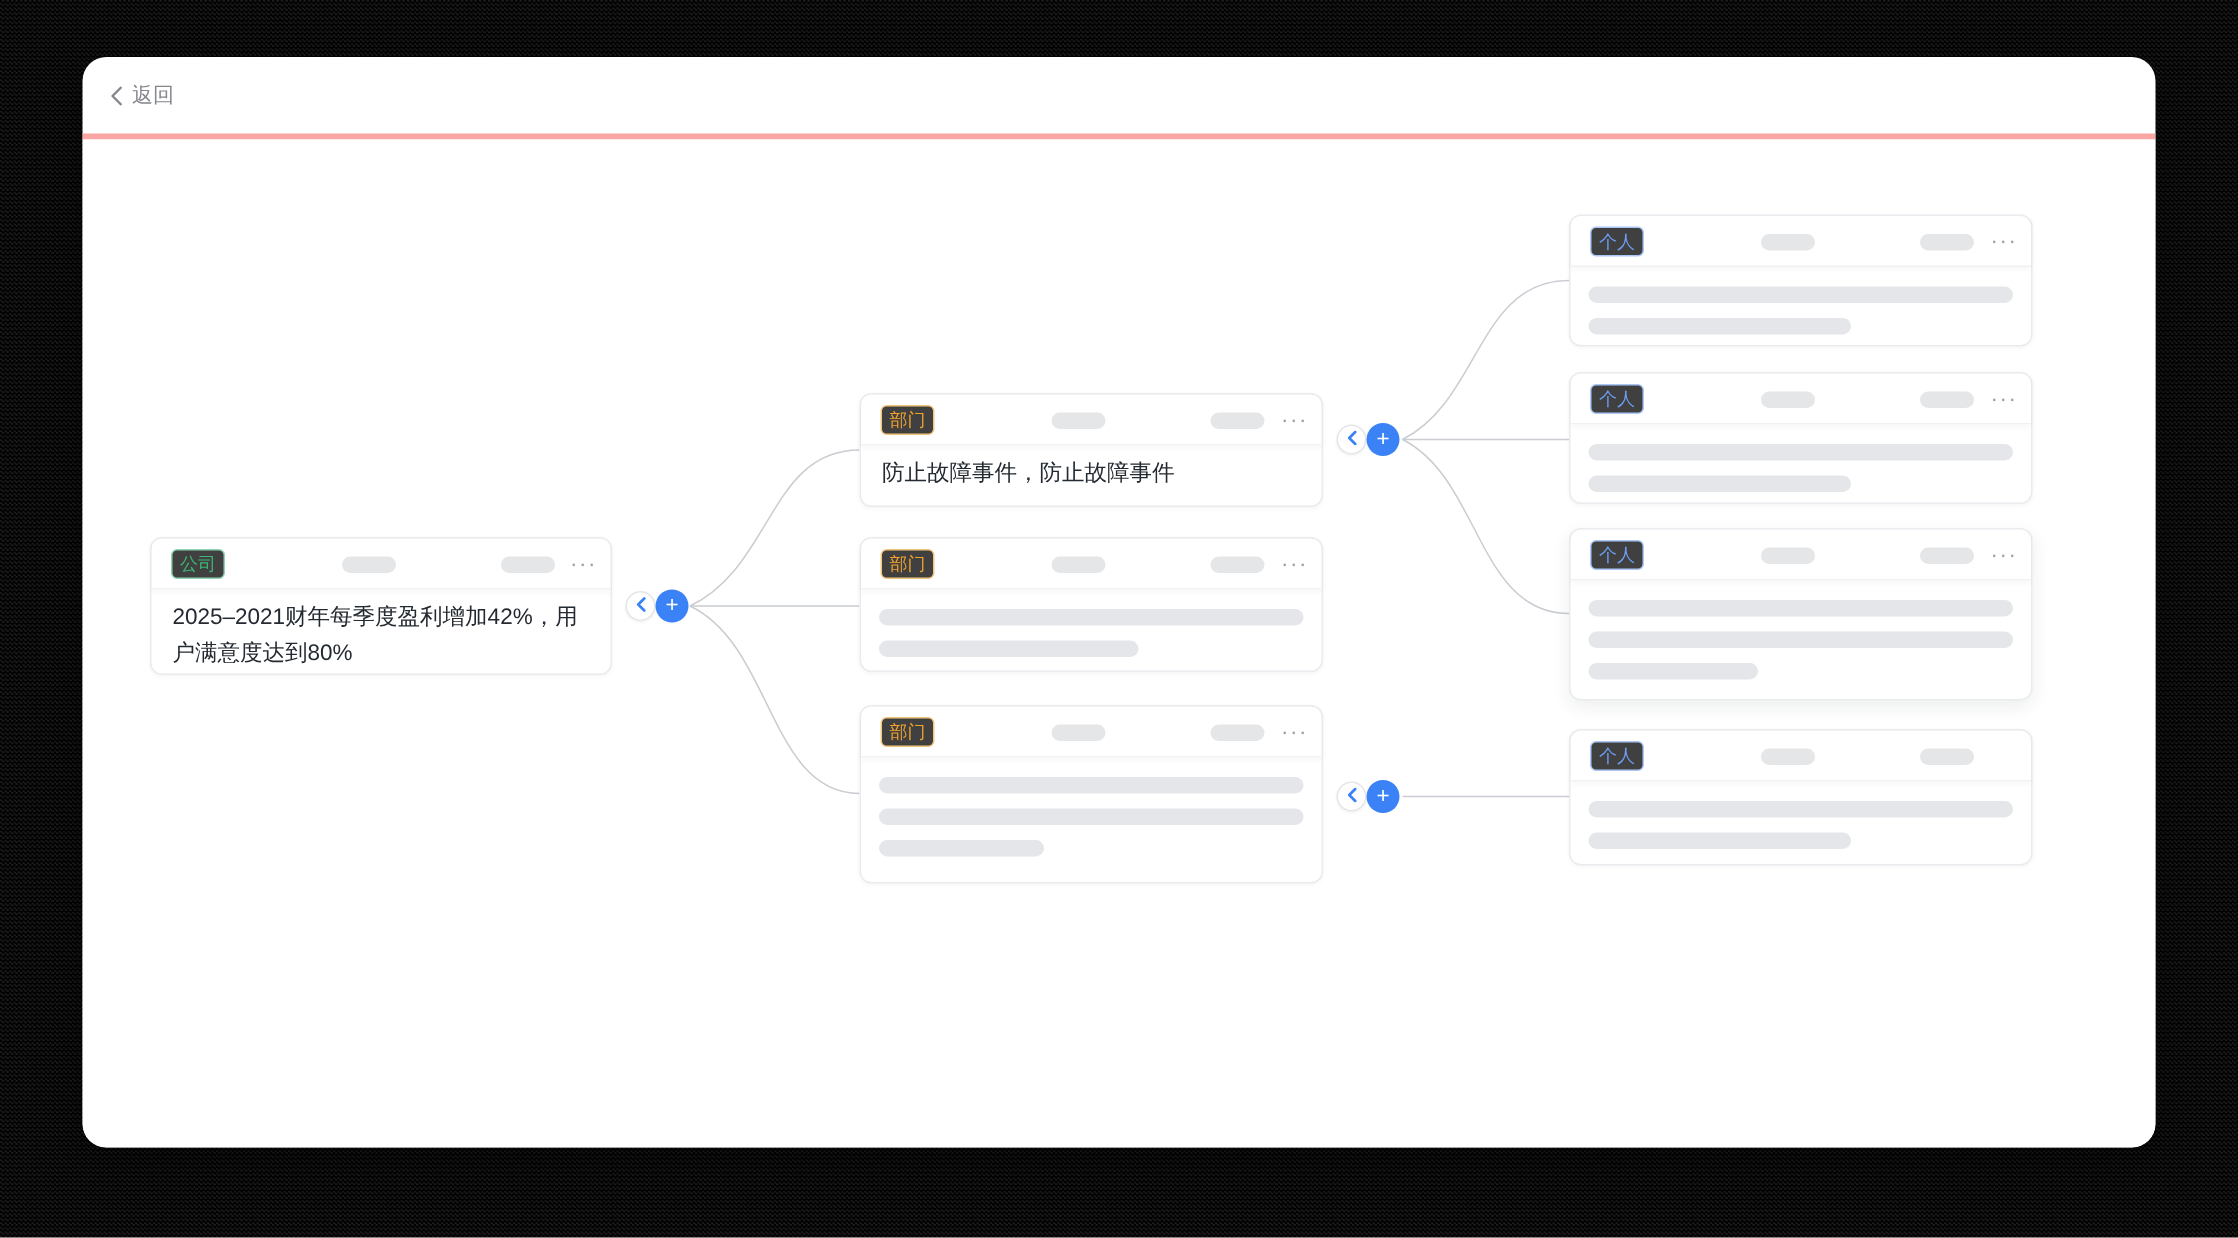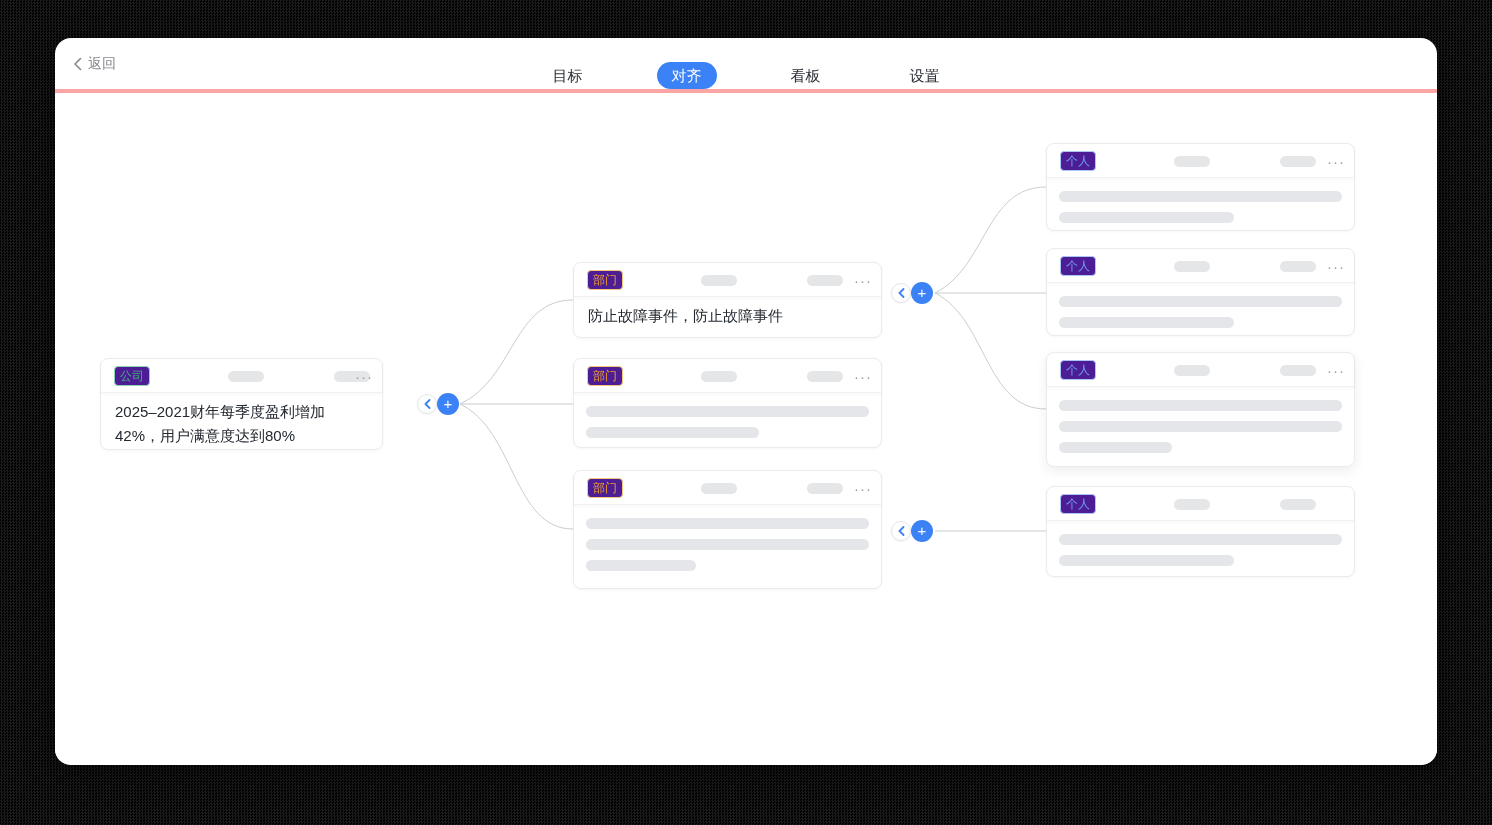--- a/index.html
+++ b/index.html
@@ -41,21 +41,21 @@
   .card {
     position:absolute; background:#fff; border:1px solid #e9ebee; border-radius:8px;
     box-shadow:0 1px 3px rgba(31,35,41,0.04); cursor:pointer;
   }
   .card-header {
     position:relative; height:34px; border-bottom:1px solid #f0f1f3;
     box-shadow:0 2px 4px rgba(31,35,41,0.03);
   }
   .tag {
     position:absolute; left:13px; top:7px; font-size:12px; line-height:1;
-    padding:3px 5px; border:1px solid; border-radius:4px; background:#4c1d95;
+    padding:3px 5px; border:1px solid; border-radius:4px; background:#404040;
   }
   .tag-company    { color:#3eb575; border-color:#8ed4af; }
   .tag-department { color:#efa02d; border-color:#f4c87c; }
   .tag-individual { color:#6f9cf3; border-color:#aac7f8; }
   .hpill {
     position:absolute; top:12px; width:36px; height:11px; border-radius:5.5px; background:#e5e6e8;
   }
   .hpill.p1 { left:127px; } .hpill.p2 { left:233px; }
   .more {
     position:absolute; right:9px; top:50%; transform:translateY(-50%);
@@ -74,21 +74,21 @@
     display:flex; align-items:center; justify-content:center;
     box-shadow:0 1px 2px rgba(31,35,41,0.06); z-index:2;
   }
   .add-btn {
     position:absolute; width:22px; height:22px; border-radius:50%;
     background:#3b82f6; color:#fff; cursor:pointer;
     display:flex; align-items:center; justify-content:center;
     font-size:15px; line-height:1; z-index:3; padding-bottom:1px;
   }
   
-  #card-company { left:45px;  top:265px; width:283px; height:92px; }
+  #card-company { left:45px;  top:265px; width:308px; height:92px; }
   #card-dept-0  { left:518px; top:169px; width:309px; height:76px; }
   #card-dept-1  { left:518px; top:265px; width:309px; height:90px; }
   #card-dept-2  { left:518px; top:377px; width:309px; height:119px; }
   #card-ind-0   { left:991px; top:50px;  width:309px; height:88px; }
   #card-ind-1   { left:991px; top:155px; width:309px; height:88px; }
   #card-ind-2   { left:991px; top:259px; width:309px; height:115px; box-shadow:0 4px 12px rgba(31,35,41,0.08); }
   #card-ind-3   { left:991px; top:393px; width:309px; height:91px; }
 </style>
 </head>
 <body>
@@ -97,26 +97,20 @@
 
   <div class="topbar">
     <div class="back">
       <span>
         <svg width="9" height="14" viewBox="0 0 9 14">
             <polyline points="7.5,1.5 2,7 7.5,12.5" fill="none" stroke="#85878c" stroke-width="1.6" stroke-linecap="round" stroke-linejoin="round"></polyline>
           </svg>
       </span>
       <span>返回</span>
     </div>
-    <div class="tabs">
-      <div class="tab">目标</div>
-      <div class="tab active">对齐</div>
-      <div class="tab">看板</div>
-      <div class="tab">设置</div>
-    </div>
   </div>
 
   <div class="canvas">
 
     <svg class="connectors" width="1382" height="672">
       <g fill="none" stroke="#c9ccd1" stroke-width="1">
 
         <path d="M405 311 C 460 285, 458 207, 518 207"></path>
         <path d="M405 311 H 518"></path>
         <path d="M405 311 C 460 337, 458 436, 518 436"></path>

